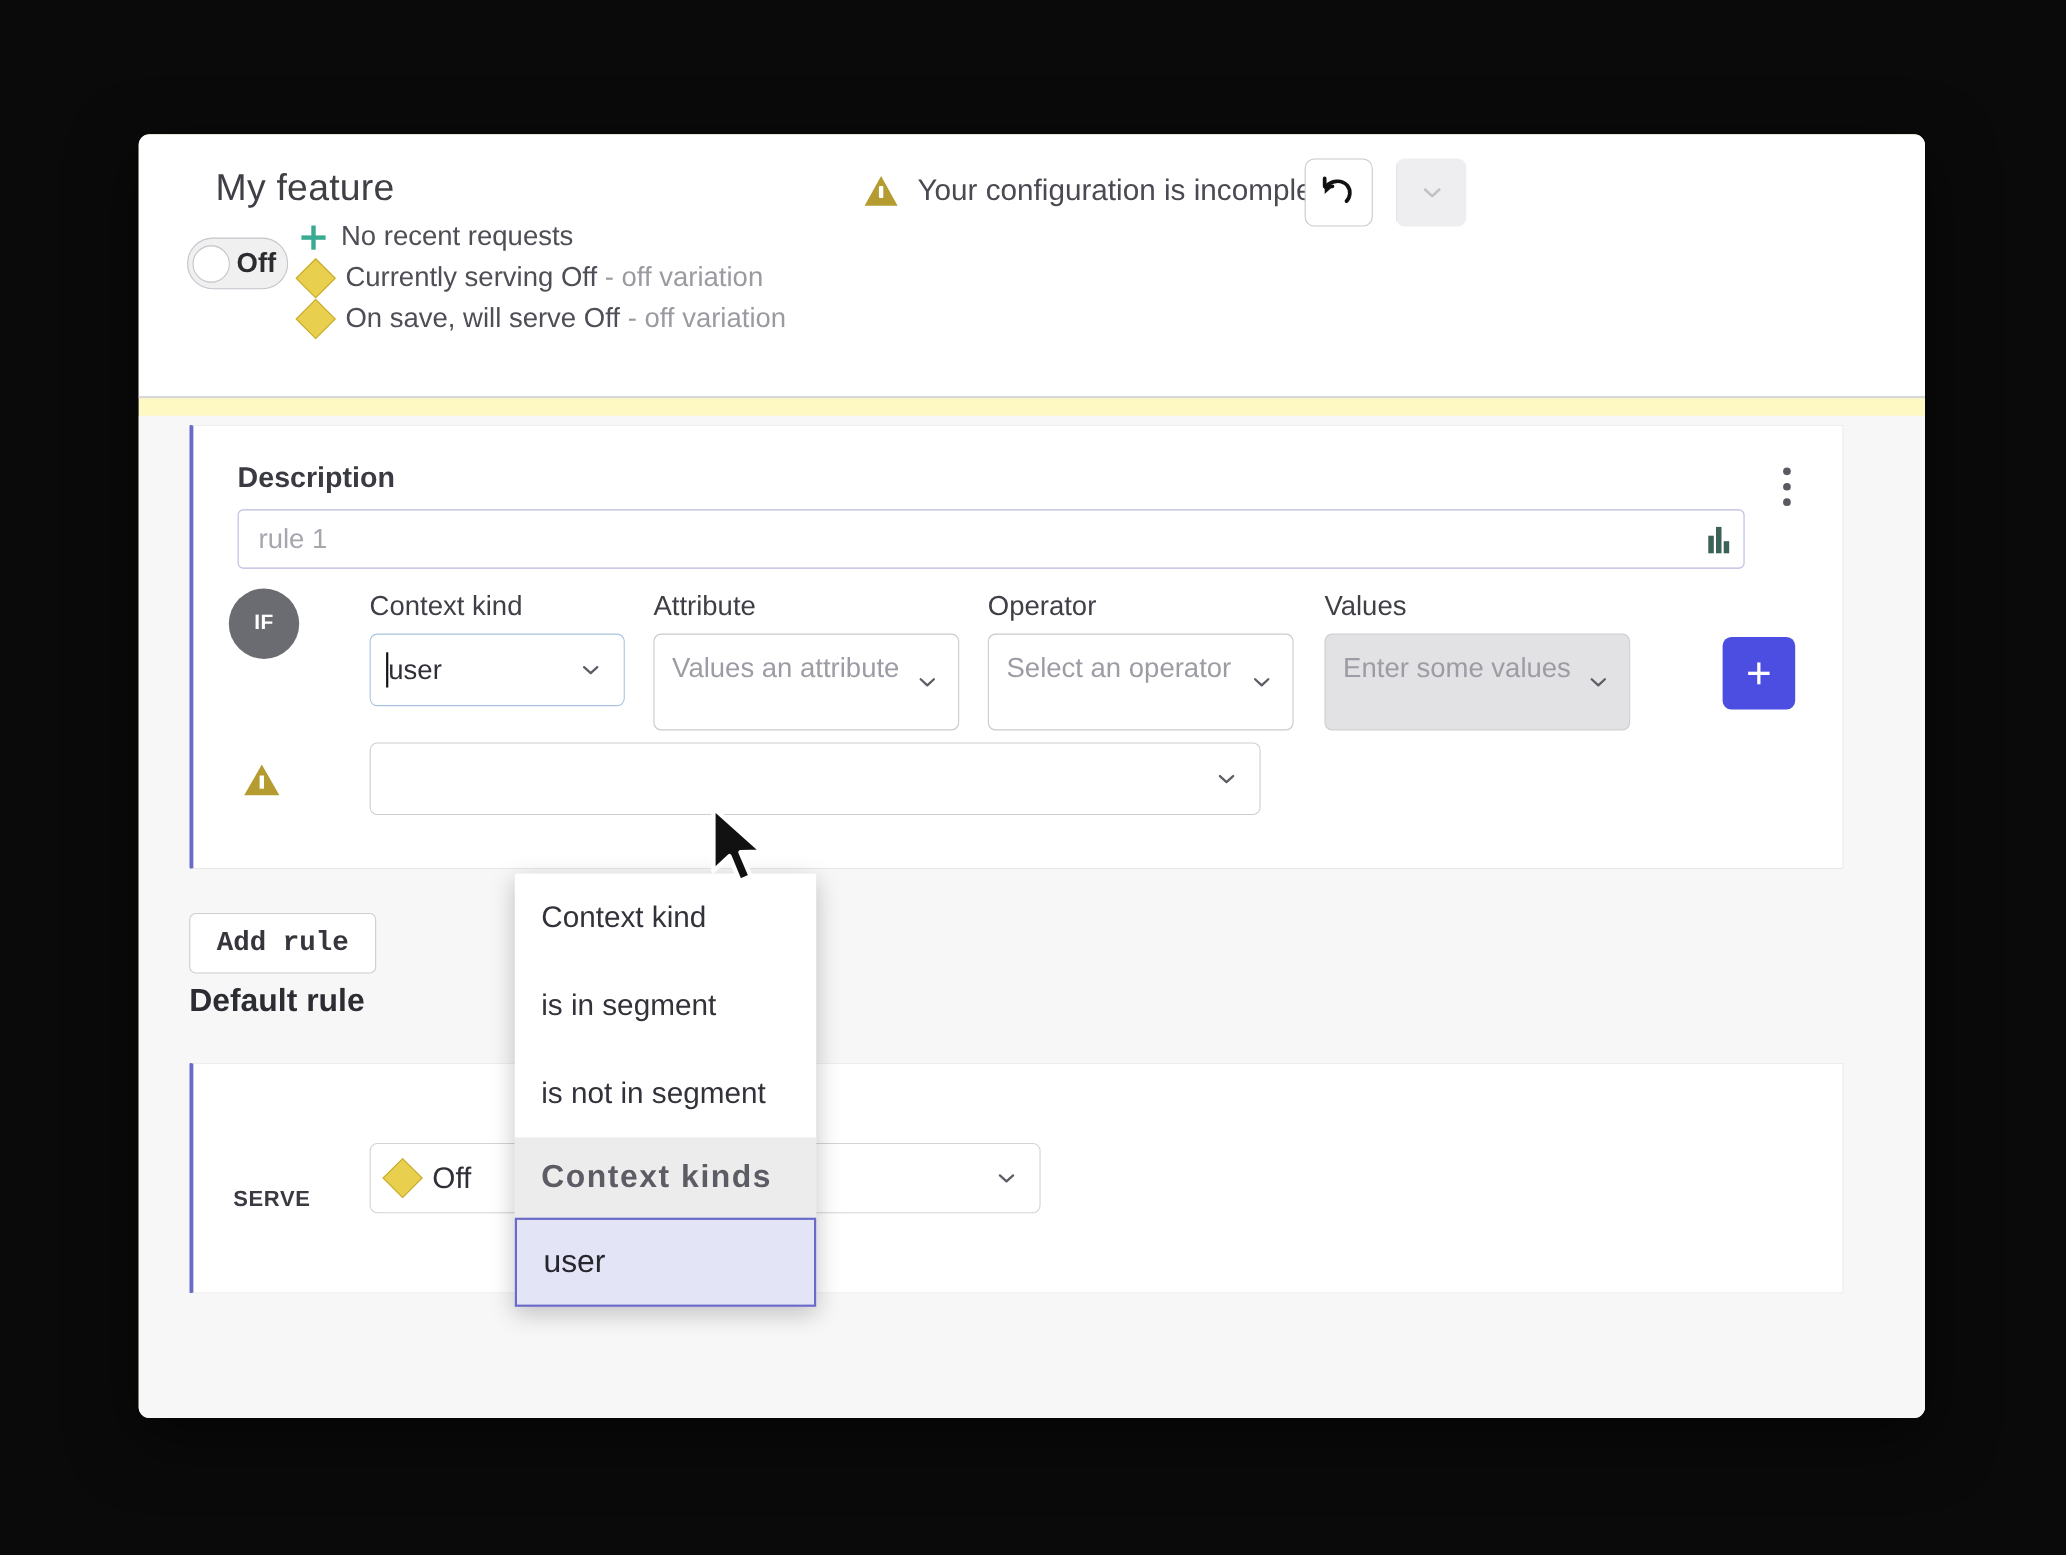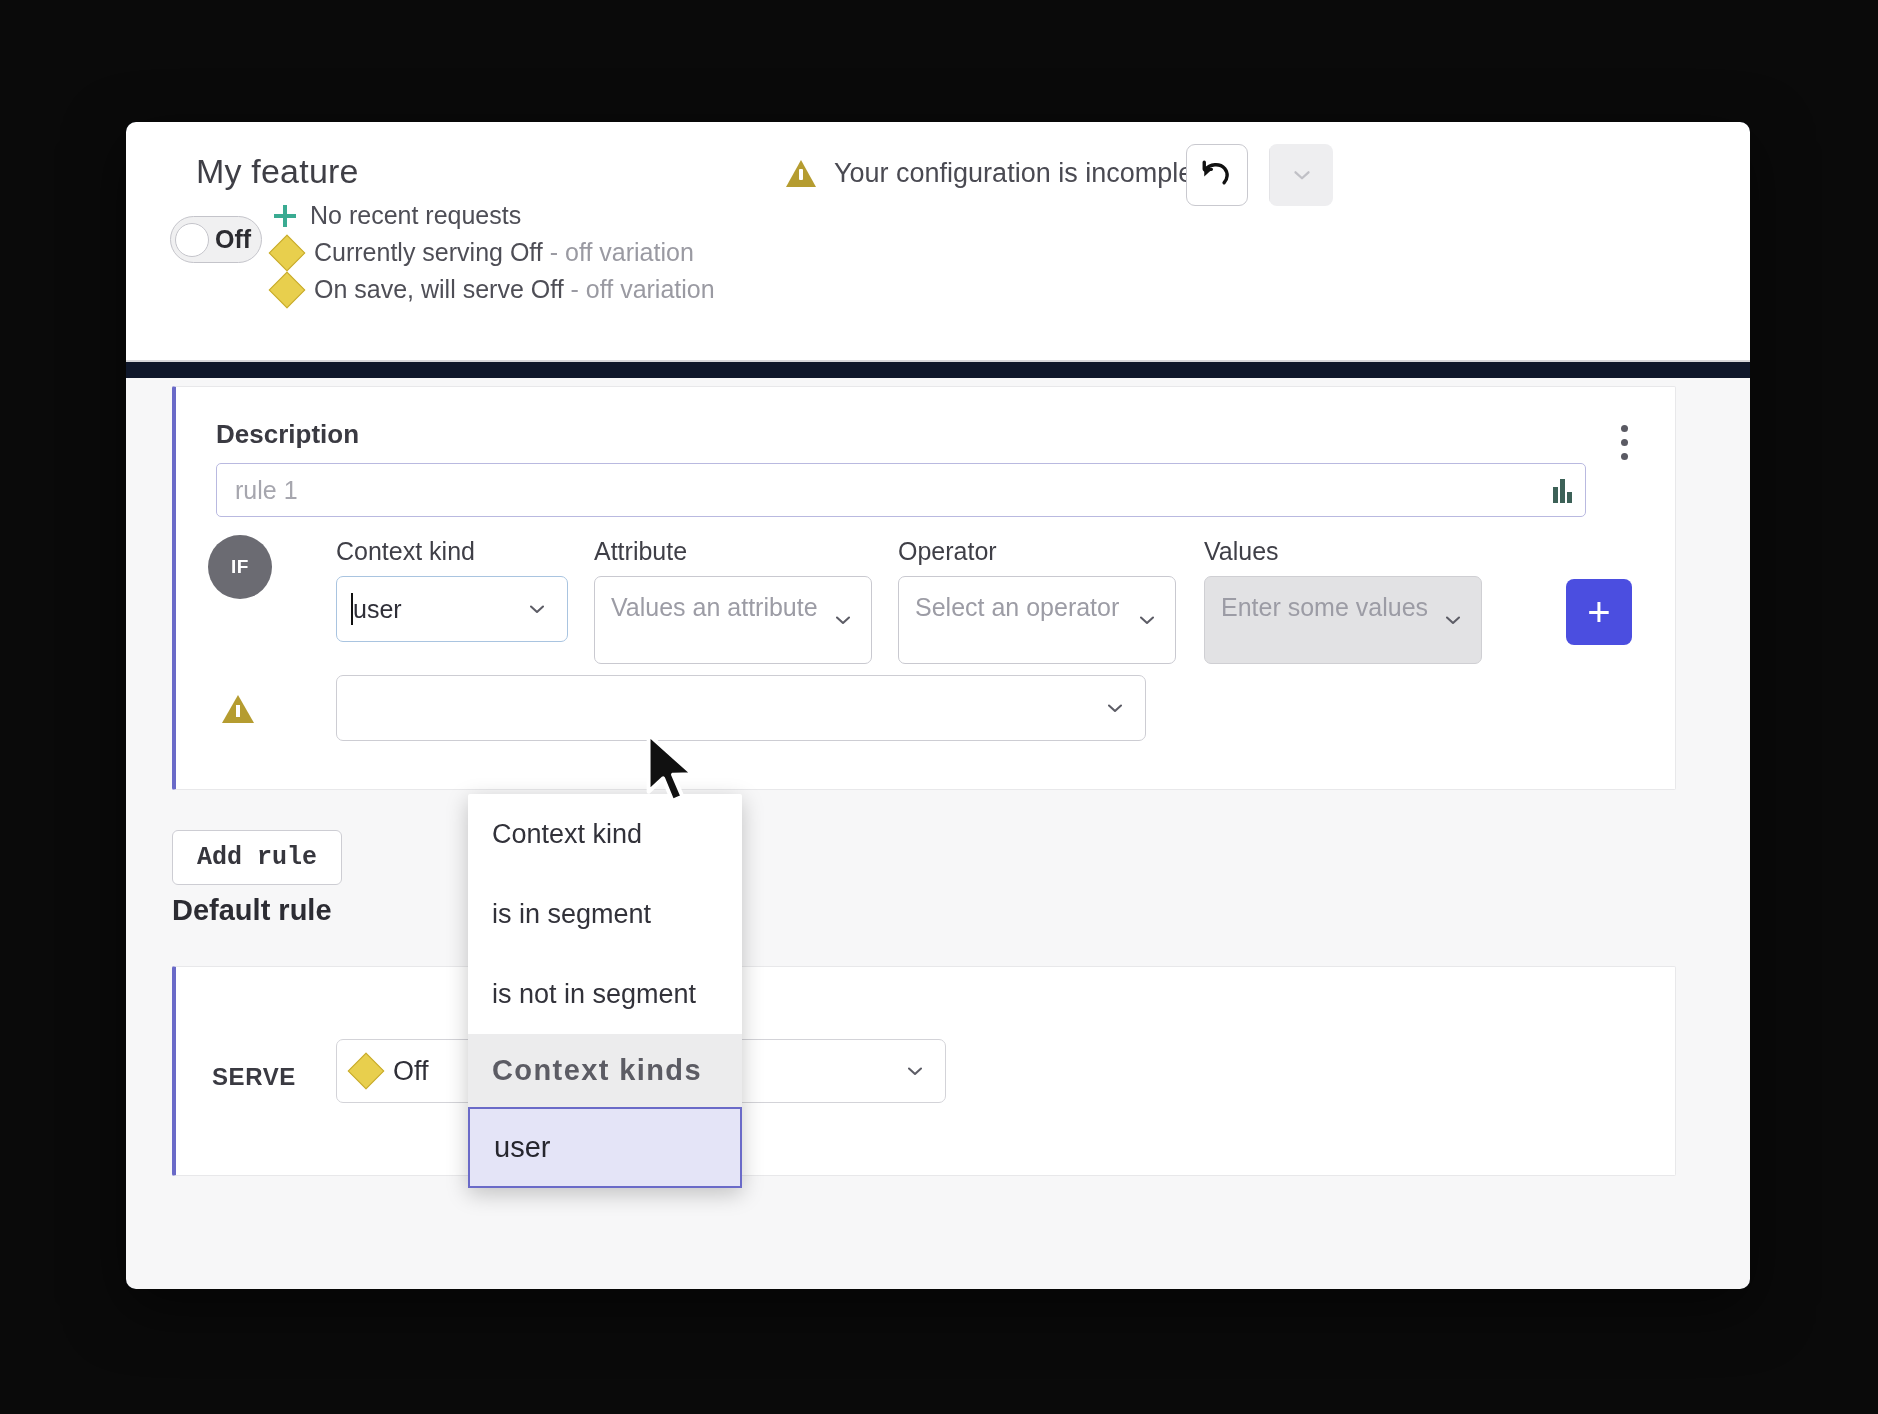--- a/index.html
+++ b/index.html
@@ -13,21 +13,21 @@
     position: relative;
   }
 
   
   #app-window {
     position: absolute;
     left: 126px;
     top: 122px;
     width: 1624px;
     height: 1167px;
-    background: #0f172a;
+    background: #fef9c3;
     border-radius: 10px;
     box-shadow: 0 18px 60px rgba(0,0,0,0.55);
     overflow: hidden;
     filter: blur(0.35px);
   }
 
   
   #flag-header {
     position: relative;
     height: 240px;
@@ -392,22 +392,22 @@
     left: 46px; top: 588px;
     width: 1504px;
     height: 210px;
     background: #fff;
     border: 1px solid #e8e8ea;
     border-left: 4px solid #6a6ac8;
     border-radius: 2px;
   }
   #serve-label {
     position: absolute;
-    left: 36px; top: 96px;
-    font-size: 24px;
+    left: 36px; top: 112px;
+    font-size: 20px;
     font-weight: bold;
     color: #3a3a42;
     letter-spacing: .6px;
   }
   #default-variation-select {
     position: absolute;
     left: 160px; top: 72px;
     width: 610px; height: 64px;
     border: 1.4px solid #d3d3d8;
     border-radius: 7px;

